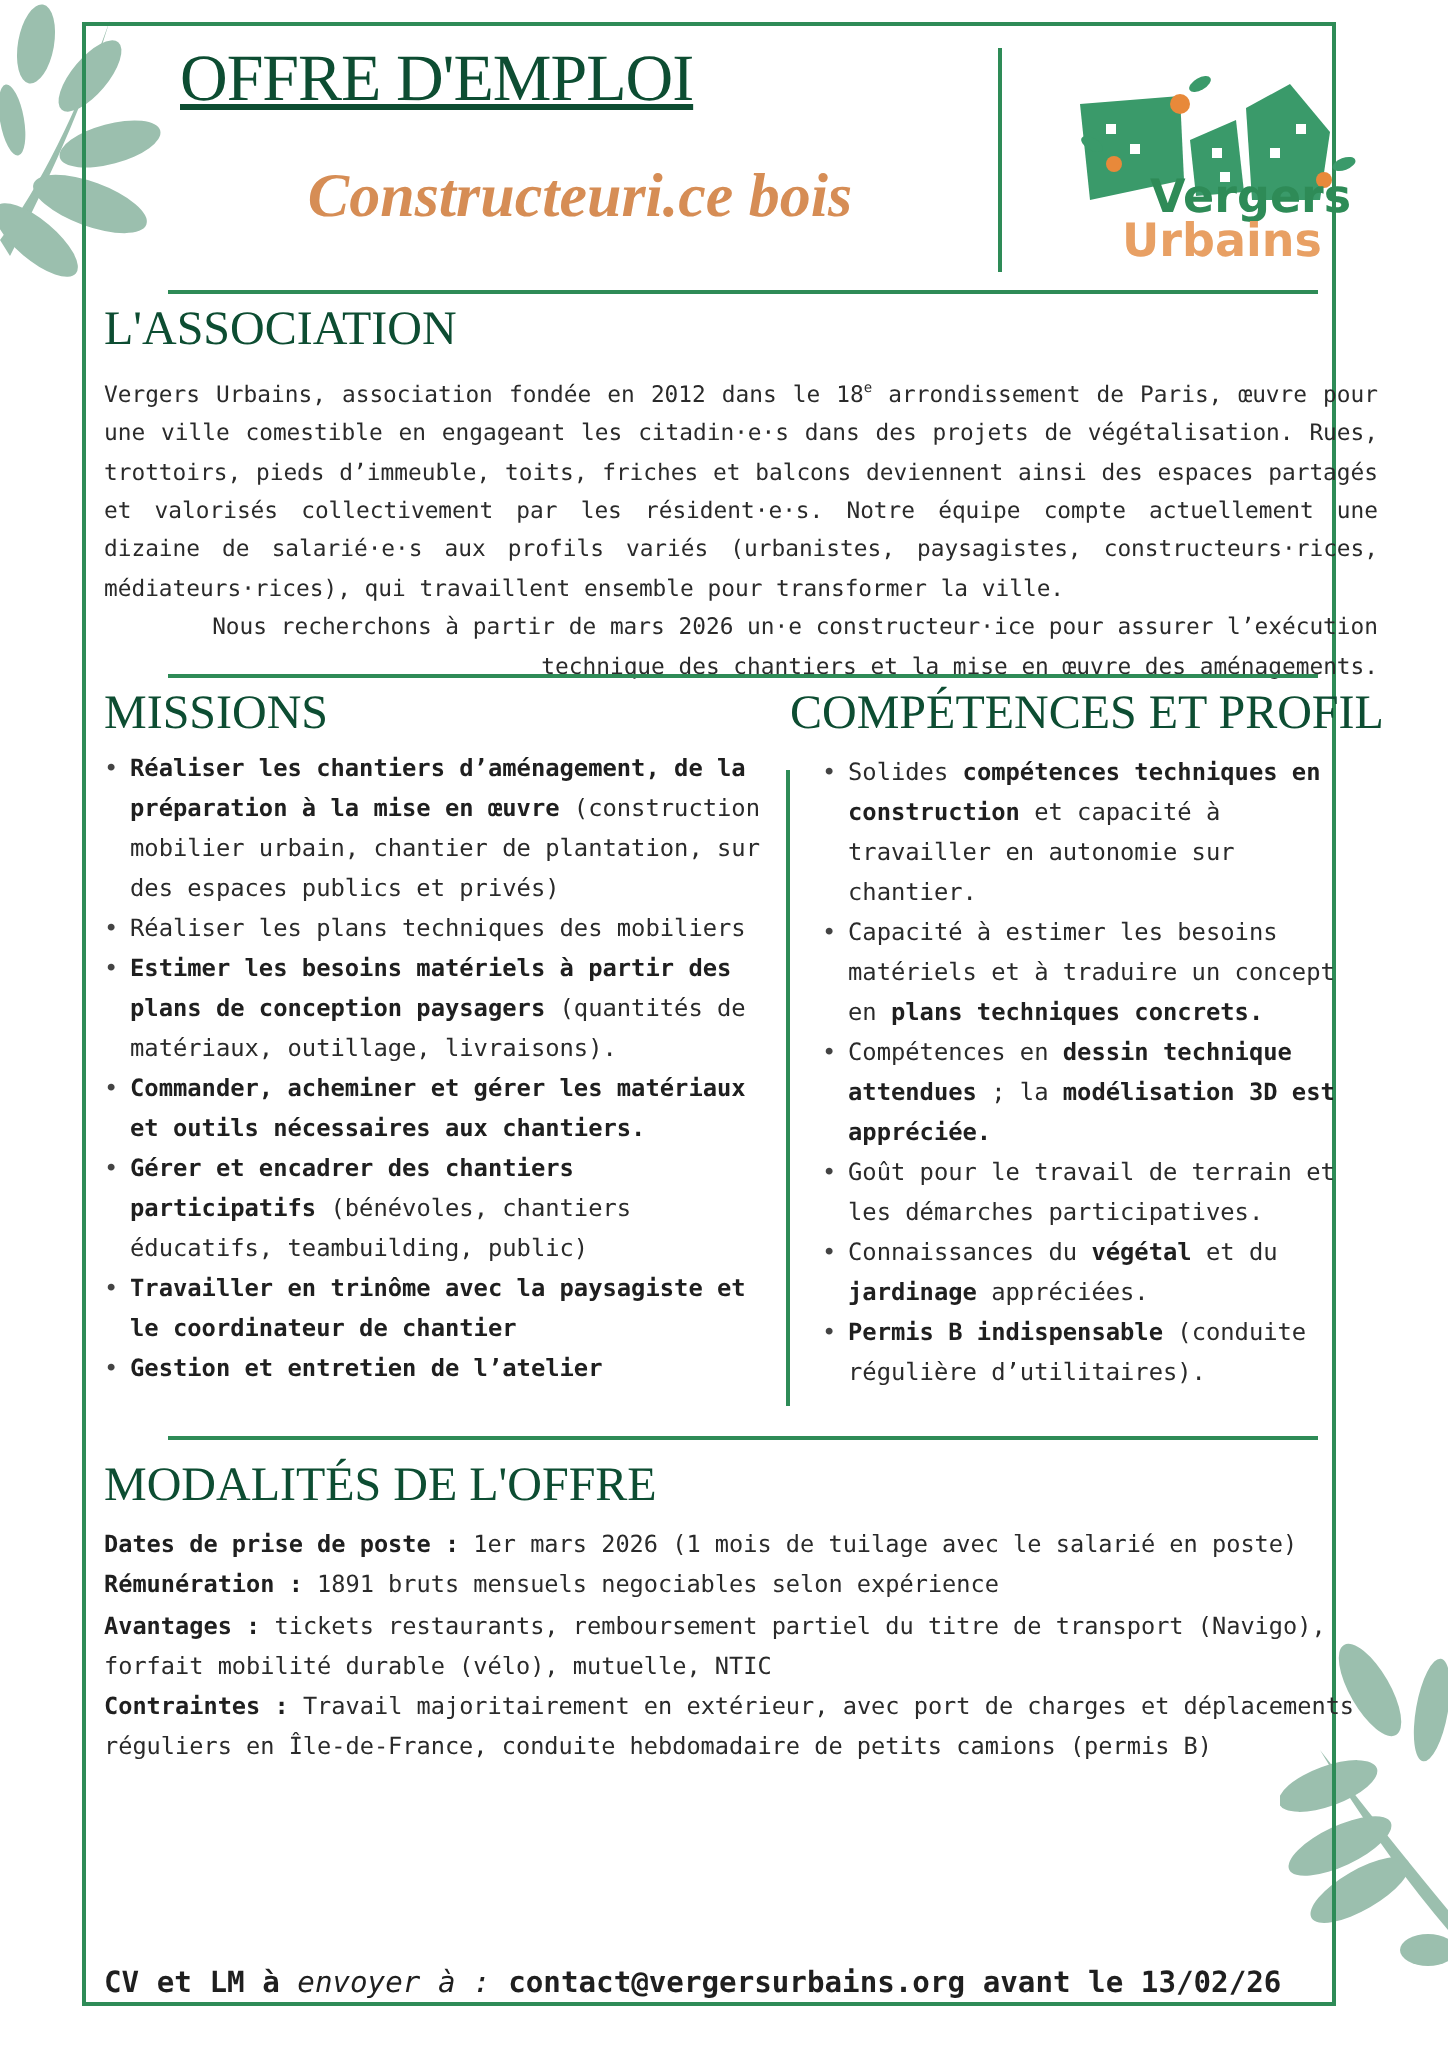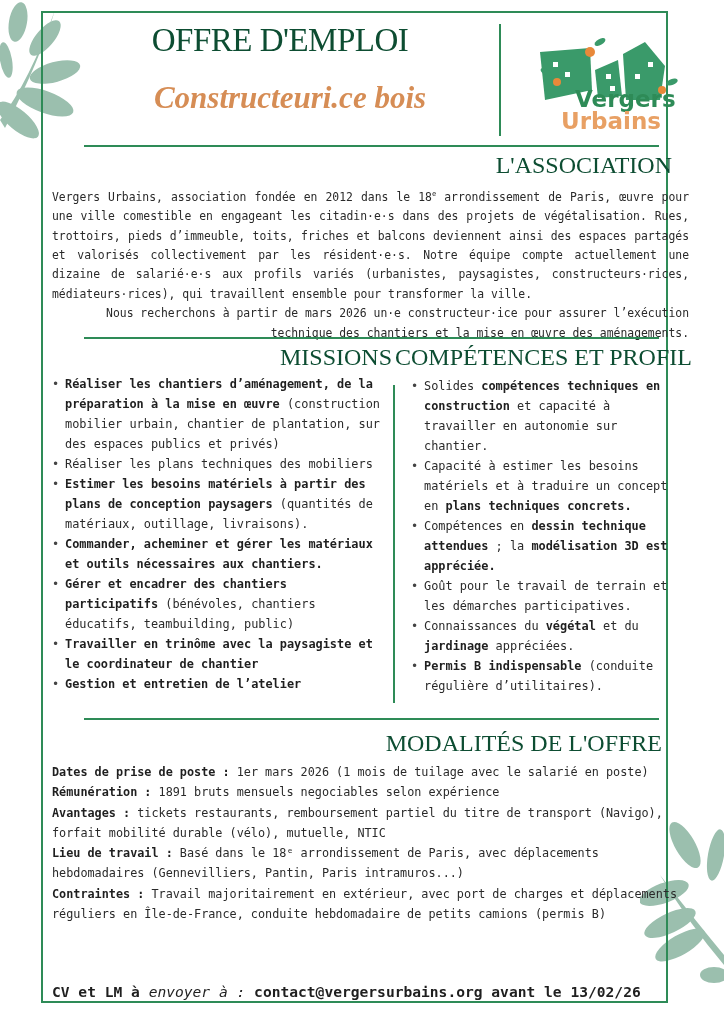--- a/index.html
+++ b/index.html
@@ -1,30 +1,30 @@
 <!DOCTYPE html>
 <html><head>
 <meta charset="utf-8">
 <style>
   html, body { margin:0; padding:0; }
   body { width:724px; height:1024px; background:#ffffff; position:relative; overflow:hidden;
          font-family:"DejaVu Sans Mono","Liberation Mono",monospace; color:#222; }
   .leaf-tl { position:absolute; left:0; top:0; width:90px; height:150px; }
   .leaf-br { position:absolute; left:640px; top:815px; width:84px; height:170px; }
   .frame { position:absolute; left:41px; top:11px; width:627px; height:992px; border:2px solid #2e8b57; box-sizing:border-box; }
-  .title { position:absolute; left:90px; top:22px; width:380px; text-align:center;
-           font-family:"Liberation Serif",serif; font-size:33px; color:#0d4d32; letter-spacing:-0.5px; }
+  .title { position:absolute; left:90px; top:22px; width:380px; text-align:left;
+           font-family:"Liberation Serif",serif; font-size:33px; color:#0d4d32; letter-spacing:-0.5px;text-decoration:underline; }
   .subtitle { position:absolute; left:100px; top:80px; width:380px; text-align:center;
            font-family:"Liberation Serif",serif; font-style:italic; font-weight:bold; font-size:31px; color:#d68d55; }
   .vsep-head { position:absolute; left:499px; top:24px; width:2px; height:112px; background:#2e8b57; }
   .logo { position:absolute; left:520px; top:30px; width:160px; height:110px; }
   .logo-v { position:absolute; left:575px; top:86px; font-family:"DejaVu Sans",sans-serif; font-weight:bold; font-size:23px; color:#2e8b57; }
   .logo-u { position:absolute; left:561px; top:108px; font-family:"DejaVu Sans",sans-serif; font-weight:bold; font-size:23px; color:#e8a064; }
   .hr { position:absolute; height:2px; background:#2e8b57; }
-  .h2 { position:absolute; font-family:"Liberation Serif",serif; font-size:24px; color:#0d4d32; text-align:right; }
+  .h2 { position:absolute; font-family:"Liberation Serif",serif; font-size:24px; color:#0d4d32; text-align:left; }
   .para { position:absolute; left:52px; width:637px; font-size:11.4px; line-height:19.4px; text-align:justify; color:#2a2a2a; }
   .para p { margin:0; }
   ul.list { position:absolute; margin:0; padding:0; list-style:none; font-size:11.9px; line-height:20px; color:#2a2a2a; }
   ul.list li { position:relative; padding-left:14px; }
   ul.list li::before { content:"•"; position:absolute; left:1px; top:0; color:#444; }
   b { font-weight:bold; color:#1f1f1f; }
   .vsep-mid { position:absolute; left:393px; top:385px; width:2px; height:318px; background:#2e8b57; }
   .modal { position:absolute; left:52px; top:762px; width:640px; font-size:11.8px; line-height:20.3px; color:#2a2a2a; }
   .modal p { margin:0; }
   .cta { position:absolute; left:52px; top:983px; font-size:14.6px; font-weight:bold; color:#1f1f1f; white-space:nowrap; }
@@ -123,19 +123,18 @@
     <li><b>Permis B indispensable</b><span> (conduite régulière d’utilitaires).</span></li>
   </ul>
 
 <div class="hr" style="left:84px; top:718px; width:575px;"></div>
 
 <div class="h2" style="left:52px; top:730px; width:610px;">MODALITÉS DE L'OFFRE</div>
 <div class="modal" id="modal-rows">
     <p><b>Dates de prise de poste</b><b> : </b><span>1er mars 2026 (1 mois de tuilage avec le salarié en poste)</span></p>
     <p><b>Rémunération</b><b> : </b><span>1891 bruts mensuels negociables selon expérience</span></p>
     <p><b>Avantages</b><b> : </b><span>tickets restaurants, remboursement partiel du titre de transport (Navigo), forfait mobilité durable (vélo), mutuelle, NTIC</span></p>
-    <p><b>Lieu de travail</b><b> : </b><span>Basé dans le 18ᵉ arrondissement de Paris, avec déplacements hebdomadaires (Gennevilliers, Pantin, Paris intramuros...)</span></p>
     <p><b>Contraintes</b><b> : </b><span>Travail majoritairement en extérieur, avec port de charges et déplacements réguliers en Île-de-France, conduite hebdomadaire de petits camions (permis B)</span></p>
   </div>
 
 <div class="cta">
   <span>CV et LM à </span><i>envoyer à :</i><span> contact@vergersurbains.org</span><span> avant le 13/02/26</span>
 </div>
 
 </body></html>

